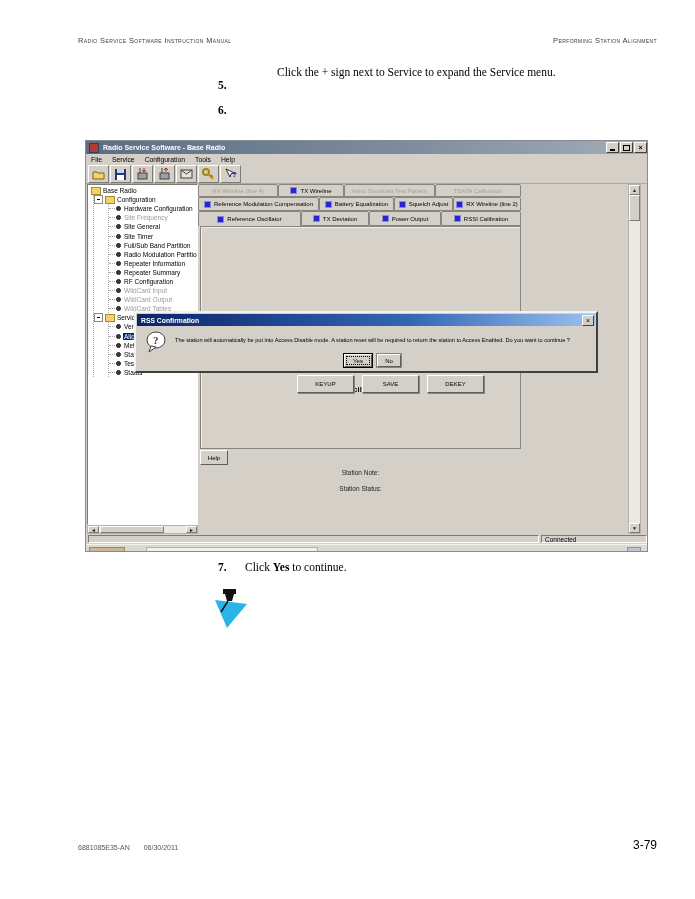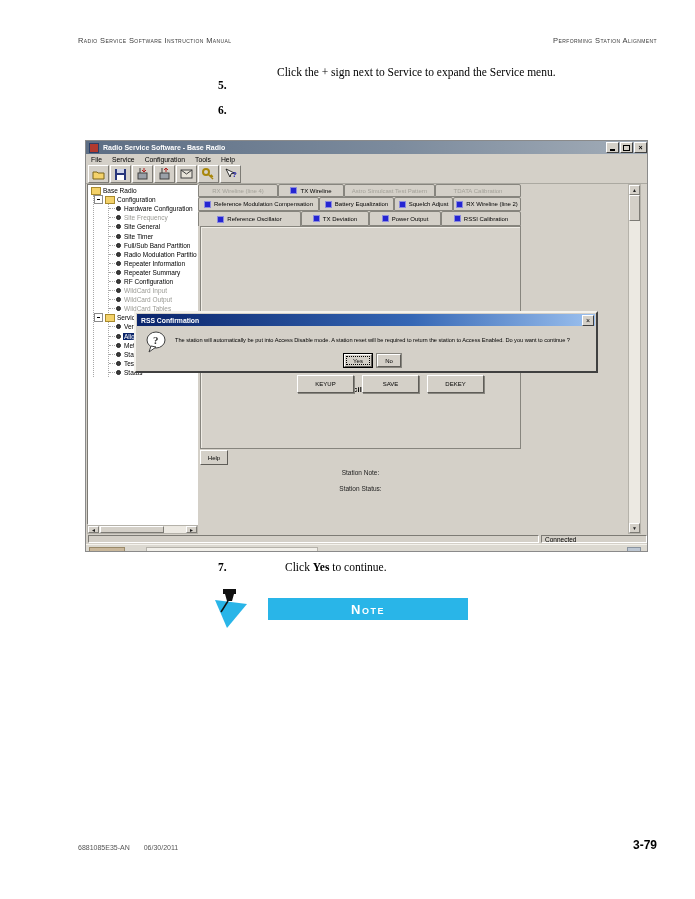--- a/index.html
+++ b/index.html
@@ -10,21 +10,21 @@
   
   .runhead{font-family:"Liberation Sans",sans-serif;font-variant:small-caps;font-size:7.5px;
            letter-spacing:.4px;color:#3a3a3a;}
   .step-num{font-weight:bold;font-size:11.5px;}
   .step-text{font-size:11.5px;}
   .note-banner{width:200px;height:22px;display:flex;align-items:center;justify-content:center;
                font-family:"Liberation Sans",sans-serif;font-weight:bold;color:#fff;
                font-variant:small-caps;font-size:13px;letter-spacing:1.5px;}
   .note-body{font-size:11.5px;line-height:1.35;width:412px;}
   .footer-l{font-family:"Liberation Sans",sans-serif;font-size:7px;color:#555;}
-  .footer-r{font-family:"Liberation Sans",sans-serif;font-size:12px;font-weight:bold;}
+  .footer-r{font-family:"Liberation Sans",sans-serif;font-size:12px;font-weight:normal;}
 
   
   .shot{width:563px;height:412px;background:#d4d0c8;font-family:"Liberation Sans",sans-serif;
         border:1px solid #8a8a8a;box-sizing:border-box;overflow:hidden;}
   .titlebar{position:absolute;left:0;top:0;width:563px;height:13px;
             background:linear-gradient(90deg,#5d6e84 0%,#7c8b9d 55%,#a3adb8 100%);
             display:flex;align-items:center;color:#fff;font-size:7px;font-weight:bold;}
   .appico{width:8px;height:8px;margin:0 4px 0 3px;background:#b23a2e;border:1px solid #2b3e66;}
   .winbtns{margin-left:auto;display:flex;gap:1px;margin-right:2px;}
   .winbtn{width:11px;height:9px;background:#d4d0c8;border:1px solid;border-color:#fff #404040 #404040 #fff;
@@ -407,28 +407,27 @@
         <path d="M5 15 l-2 6 7-5 z" fill="#fff" stroke="#404040" stroke-width="1"></path>
         <text x="7" y="13" font-size="11" font-weight="bold" font-family="Liberation Serif" fill="#333">?</text>
       </svg>
       <div class="dlgmsg">The station will automatically be put into Access Disable mode. A station reset will be required to return the station to Access Enabled. Do you want to continue ?</div>
       <div class="dlgbtn default" style="left:208px;width:28px;">Yes</div>
       <div class="dlgbtn" style="left:241px;width:24px;">No</div>
     </div>
   </div>
 
   <div class="abs step-num" style="left:218px;top:561px;">7.</div>
-  <div class="abs step-text" style="left:245px;top:561px;margin-left:40px;"><span>Click </span><b>Yes</b><span> to continue.</span></div>
+  <div class="abs step-text" style="left:245px;top:561px;"><span>Click </span><b>Yes</b><span> to continue.</span></div>
 
   <svg class="abs" style="left:211px;top:588px;" width="40" height="42">
     <polygon points="4,12 36,16 16,40" fill="#29b5e8"></polygon>
     <rect x="12" y="1" width="13" height="5" fill="#111"></rect>
     <polygon points="14,6 23,6 21,13 16,13" fill="#111"></polygon>
     <line x1="17" y1="13" x2="10" y2="24" stroke="#111" stroke-width="1.5"></line>
   </svg>
-  <div class="abs note-banner" style="left: 268px; top: 598px; background: rgb(41, 181, 232);">Note</div>
 
   <div class="abs footer-l" style="left:78px;top:844px;">
     <span>6881085E35-AN</span>
     <span style="margin-left:12px;">06/30/2011</span>
   </div>
   <div class="abs footer-r" style="right:38px;top:838px;">3-79</div>
 </div>
 
 </body></html>

